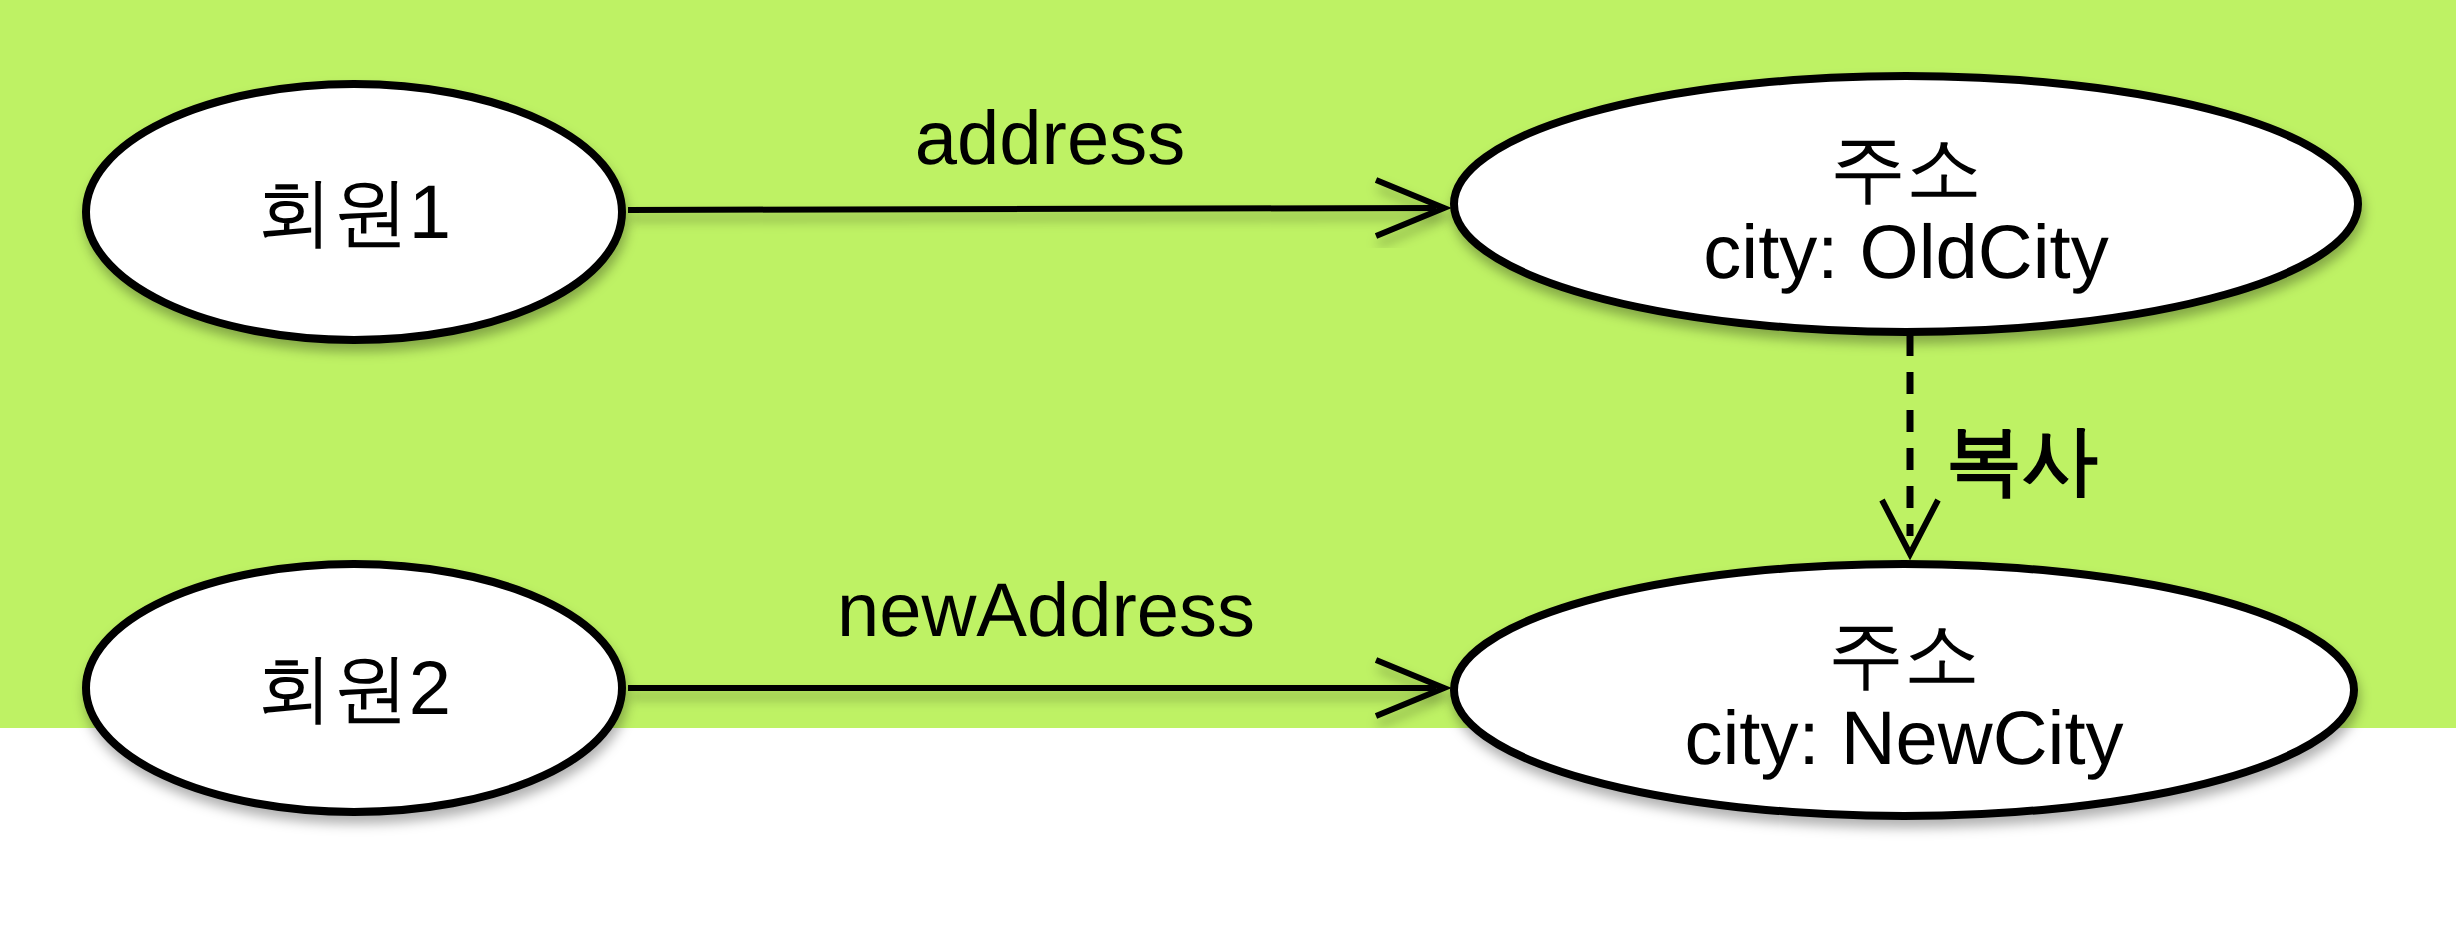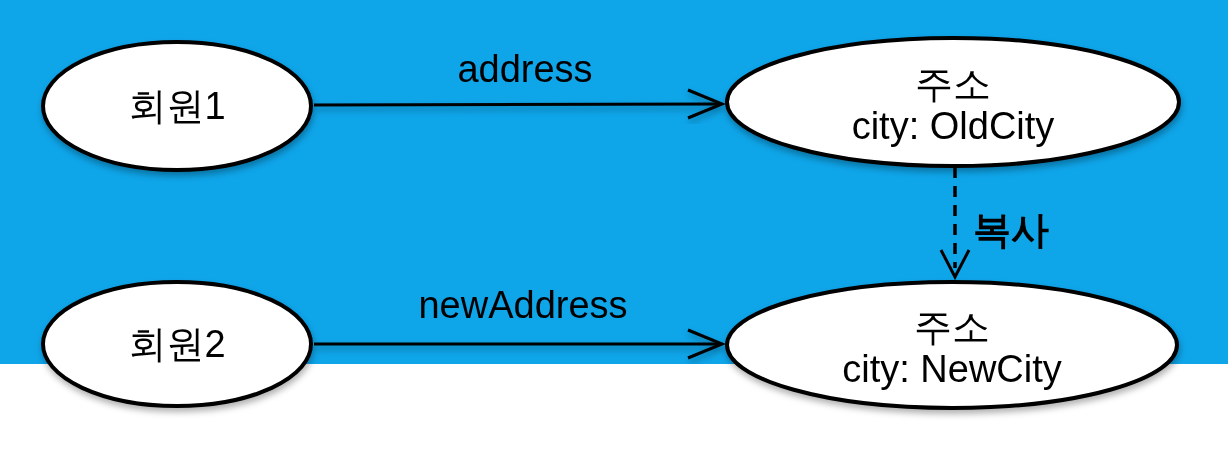--- a/index.html
+++ b/index.html
@@ -8,21 +8,21 @@
     background: #ffffff;
     width: 1228px;
     height: 464px;
     overflow: hidden;
     font-family: "Liberation Sans", sans-serif;
   }
   .diagram-wrap {
     position: relative;
     width: 1228px;
     height: 364px;
-    background: #0ea5e9;
+    background: #bef264;
   }
   svg {
     display: block;
   }
   .node-shape {
     fill: #ffffff;
     stroke: #000000;
     stroke-width: 4;
   }
   .edge-shaft {

